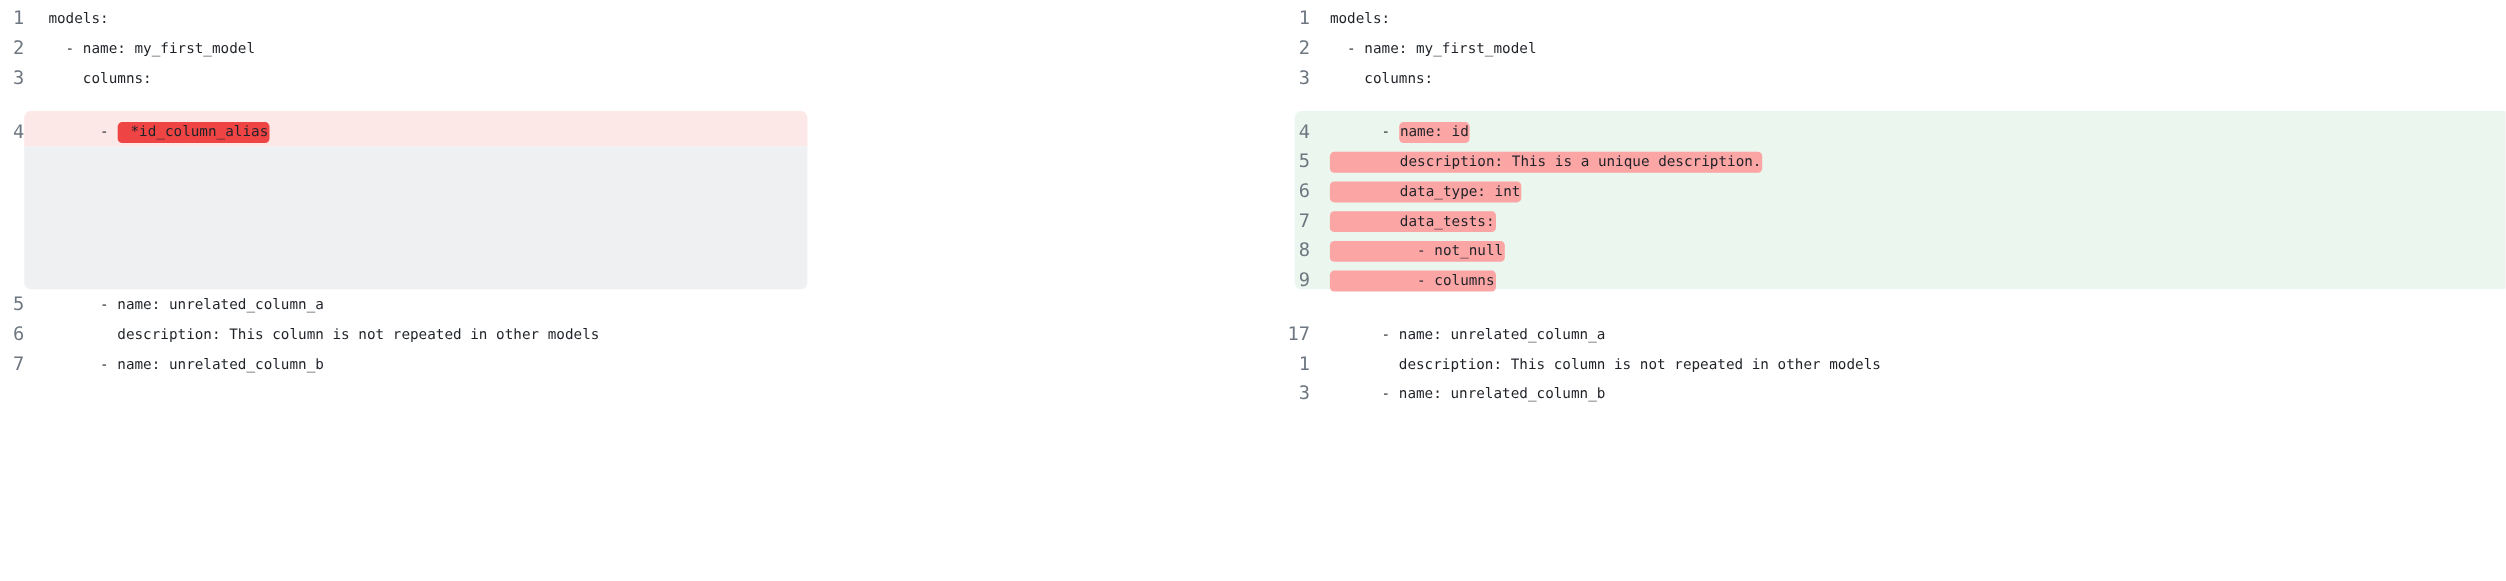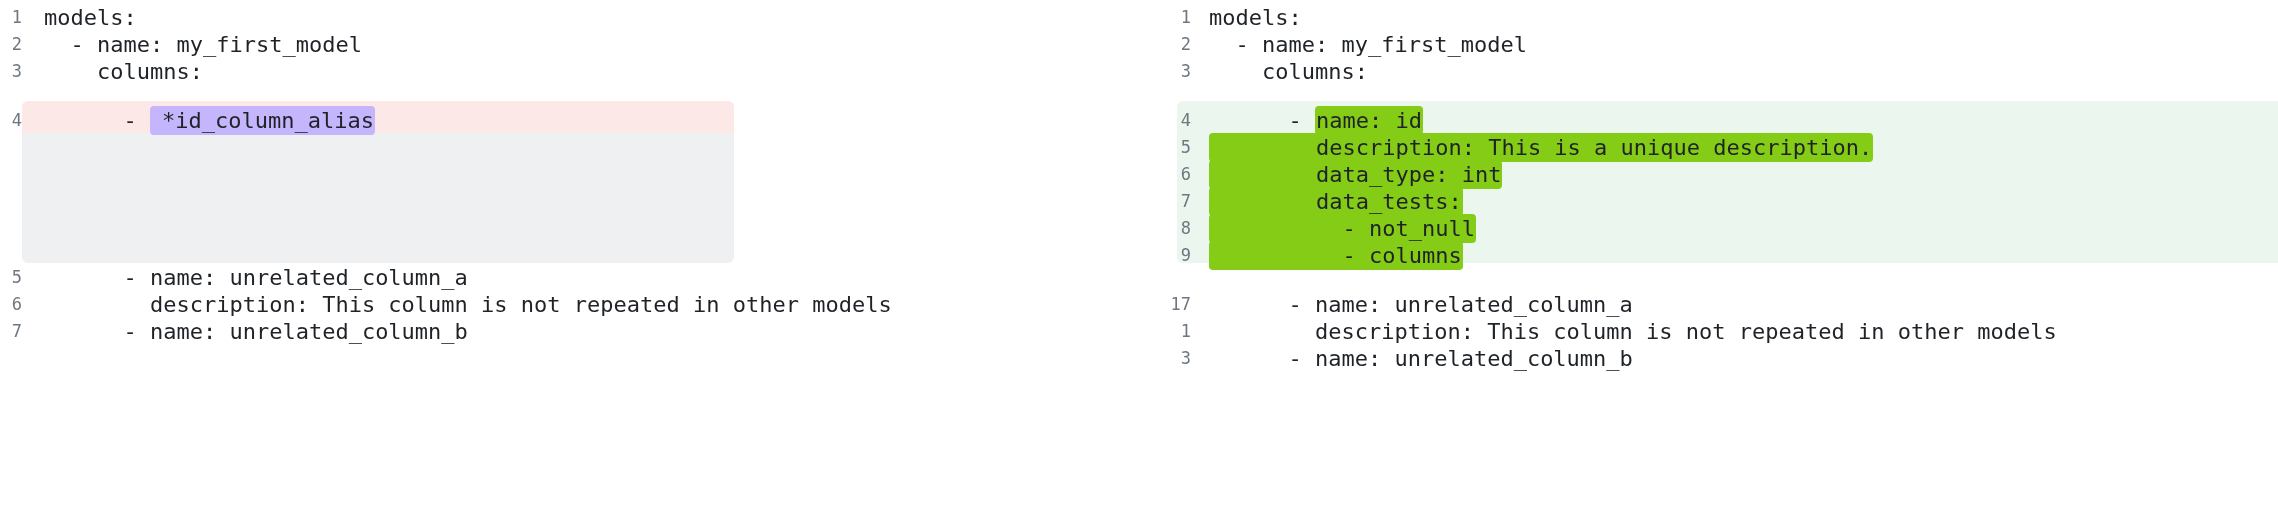--- a/index.html
+++ b/index.html
@@ -88,38 +88,38 @@
     line-height: 27px;
     user-select: none;
     letter-spacing: 0;
   }
   .diff-pane.left .gutter  { width: 22px; padding-right: 0; }
   .diff-pane.right .gutter { width: 52px; padding-right: 0; }
 
   .code-text {
     flex: 1 1 auto;
     white-space: pre;
-    font-size: 22px;
+    font-size: 13px;
     line-height: 27px;
     color: #1f2328;
     padding-left: 22px;
     position: relative;
   }
   .diff-pane.right .code-text { padding-left: 18px; }
 
   
   .spacer-row { height: 27px; }
 
   
   .hl {
     border-radius: 4px;
     padding: 2px 1px;
   }
-  .hl-del { background: #c4b5fd; padding-left: 12px; }
-  .hl-add { background: #84cc16; }
+  .hl-del { background: #ef4444; padding-left: 12px; }
+  .hl-add { background: #fca5a5; }
 
   
   .gap-row { height: 22px; }
 
   .pane-divider {
     position: absolute;
     left: 1139px;
     top: 0;
     width: 0px;
     height: 528px;

